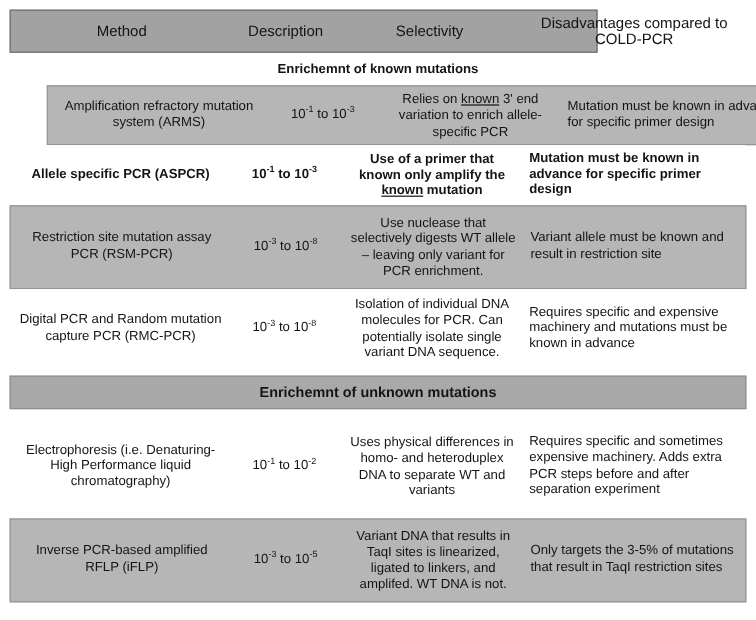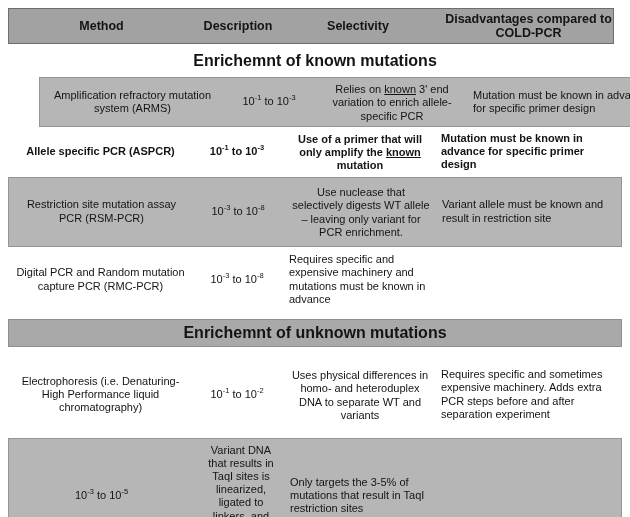--- a/index.html
+++ b/index.html
@@ -17,49 +17,49 @@
     padding: 8px;
     overflow: hidden;
   }
   .grid-cols {
     display: grid;
     grid-template-columns: 185px 88px 152px 189px;
     box-sizing: border-box;
   }
   
   .header-band {
-    width: 606px;
+    width: 490px;
     min-height: 36px;
     background: #a2a2a2;
     border: 1px solid #6e6e6e;
     align-items: center;
-    font-weight: bold;
+    font-weight: normal;
     font-size: 12.5px;
     line-height: 1.15;
     text-align: center;
   }
   .header-band .hcell { padding: 2px 4px; }
   
   .section-title-plain {
     width: 614px;
     text-align: center;
     font-weight: bold;
-    font-size: 16px;
+    font-size: 11px;
     margin: 8px 0 7px 0;
   }
   .section-band {
     width: 614px;
     min-height: 28px;
     background: #a9a9a9;
     border: 1px solid #8e8e8e;
     display: flex;
     align-items: center;
     justify-content: center;
     font-weight: bold;
-    font-size: 16px;
+    font-size: 12px;
     margin: 6px 0 5px 0;
     box-sizing: border-box;
   }
   
   .row {
     width: 614px;
     align-items: center;
     font-size: 11px;
     line-height: 1.2;
   }
@@ -101,47 +101,49 @@
   <div class="row gray grid-cols h50">
     <div class="c-method">Amplification refractory mutation system (ARMS)</div>
     <div class="c-sel"><span>10</span><sup class="exp">-1</sup><span> to </span><span>10</span><sup class="exp">-3</sup></div>
     <div class="c-desc"><span>Relies on </span><span class="u">known</span><span> 3' end variation to enrich allele-specific PCR</span></div>
     <div class="c-dis">Mutation must be known in advance for specific primer design</div>
   </div>
 
   <div class="row white grid-cols h46">
     <div class="c-method">Allele specific PCR (ASPCR)</div>
     <div class="c-sel"><span>10</span><sup class="exp">-1</sup><span> to </span><span>10</span><sup class="exp">-3</sup></div>
-    <div class="c-desc"><span>Use of a primer that will only amplify the </span><span class="u">known</span><span> mutation</span></div>
+    <div class="c-desc"><span>Use of a primer that known only amplify the </span><span class="u">known</span><span> mutation</span></div>
     <div class="c-dis">Mutation must be known in advance for specific primer design</div>
   </div>
 
   <div class="row gray grid-cols h70">
     <div class="c-method">Restriction site mutation assay PCR (RSM-PCR)</div>
     <div class="c-sel"><span>10</span><sup class="exp">-3</sup><span> to </span><span>10</span><sup class="exp">-8</sup></div>
     <div class="c-desc"><span>Use nuclease that selectively digests WT allele – leaving only variant for PCR enrichment.</span><span class="u"></span><span></span></div>
     <div class="c-dis">Variant allele must be known and result in restriction site</div>
   </div>
 
   <div class="row white grid-cols h66">
     <div class="c-method">Digital PCR and Random mutation capture PCR (RMC-PCR)</div>
     <div class="c-sel"><span>10</span><sup class="exp">-3</sup><span> to </span><span>10</span><sup class="exp">-8</sup></div>
+    <div class="c-desc"><span>Isolation of individual DNA molecules for PCR.  Can potentially isolate single variant DNA sequence.</span><span class="u"></span><span></span></div>
     <div class="c-dis">Requires specific and expensive machinery and mutations must be known in advance</div>
   </div>
 
   <div class="section-band">
     <span>Enrichemnt of unknown mutations</span>
   </div>
 
   <div class="row white grid-cols h86">
     <div class="c-method">Electrophoresis (i.e. Denaturing-High Performance liquid chromatography)</div>
     <div class="c-sel"><span>10</span><sup class="exp">-1</sup><span> to </span><span>10</span><sup class="exp">-2</sup></div>
     <div class="c-desc"><span>Uses physical differences in homo- and heteroduplex DNA to separate WT and variants</span><span class="u"></span><span></span></div>
     <div class="c-dis">Requires specific and sometimes expensive machinery.  Adds extra PCR steps before and after separation experiment</div>
   </div>
 
   <div class="row gray grid-cols h70">
+    <div class="c-method">Inverse PCR-based amplified RFLP (iFLP)</div>
     <div class="c-sel"><span>10</span><sup class="exp">-3</sup><span> to </span><span>10</span><sup class="exp">-5</sup></div>
     <div class="c-desc"><span>Variant DNA that results in TaqI sites is linearized, ligated to linkers, and amplifed.  WT DNA is not.</span><span class="u"></span><span></span></div>
     <div class="c-dis">Only targets the 3-5% of mutations that result in TaqI restriction sites</div>
   </div>
 
 </div>
 
 </body></html>

